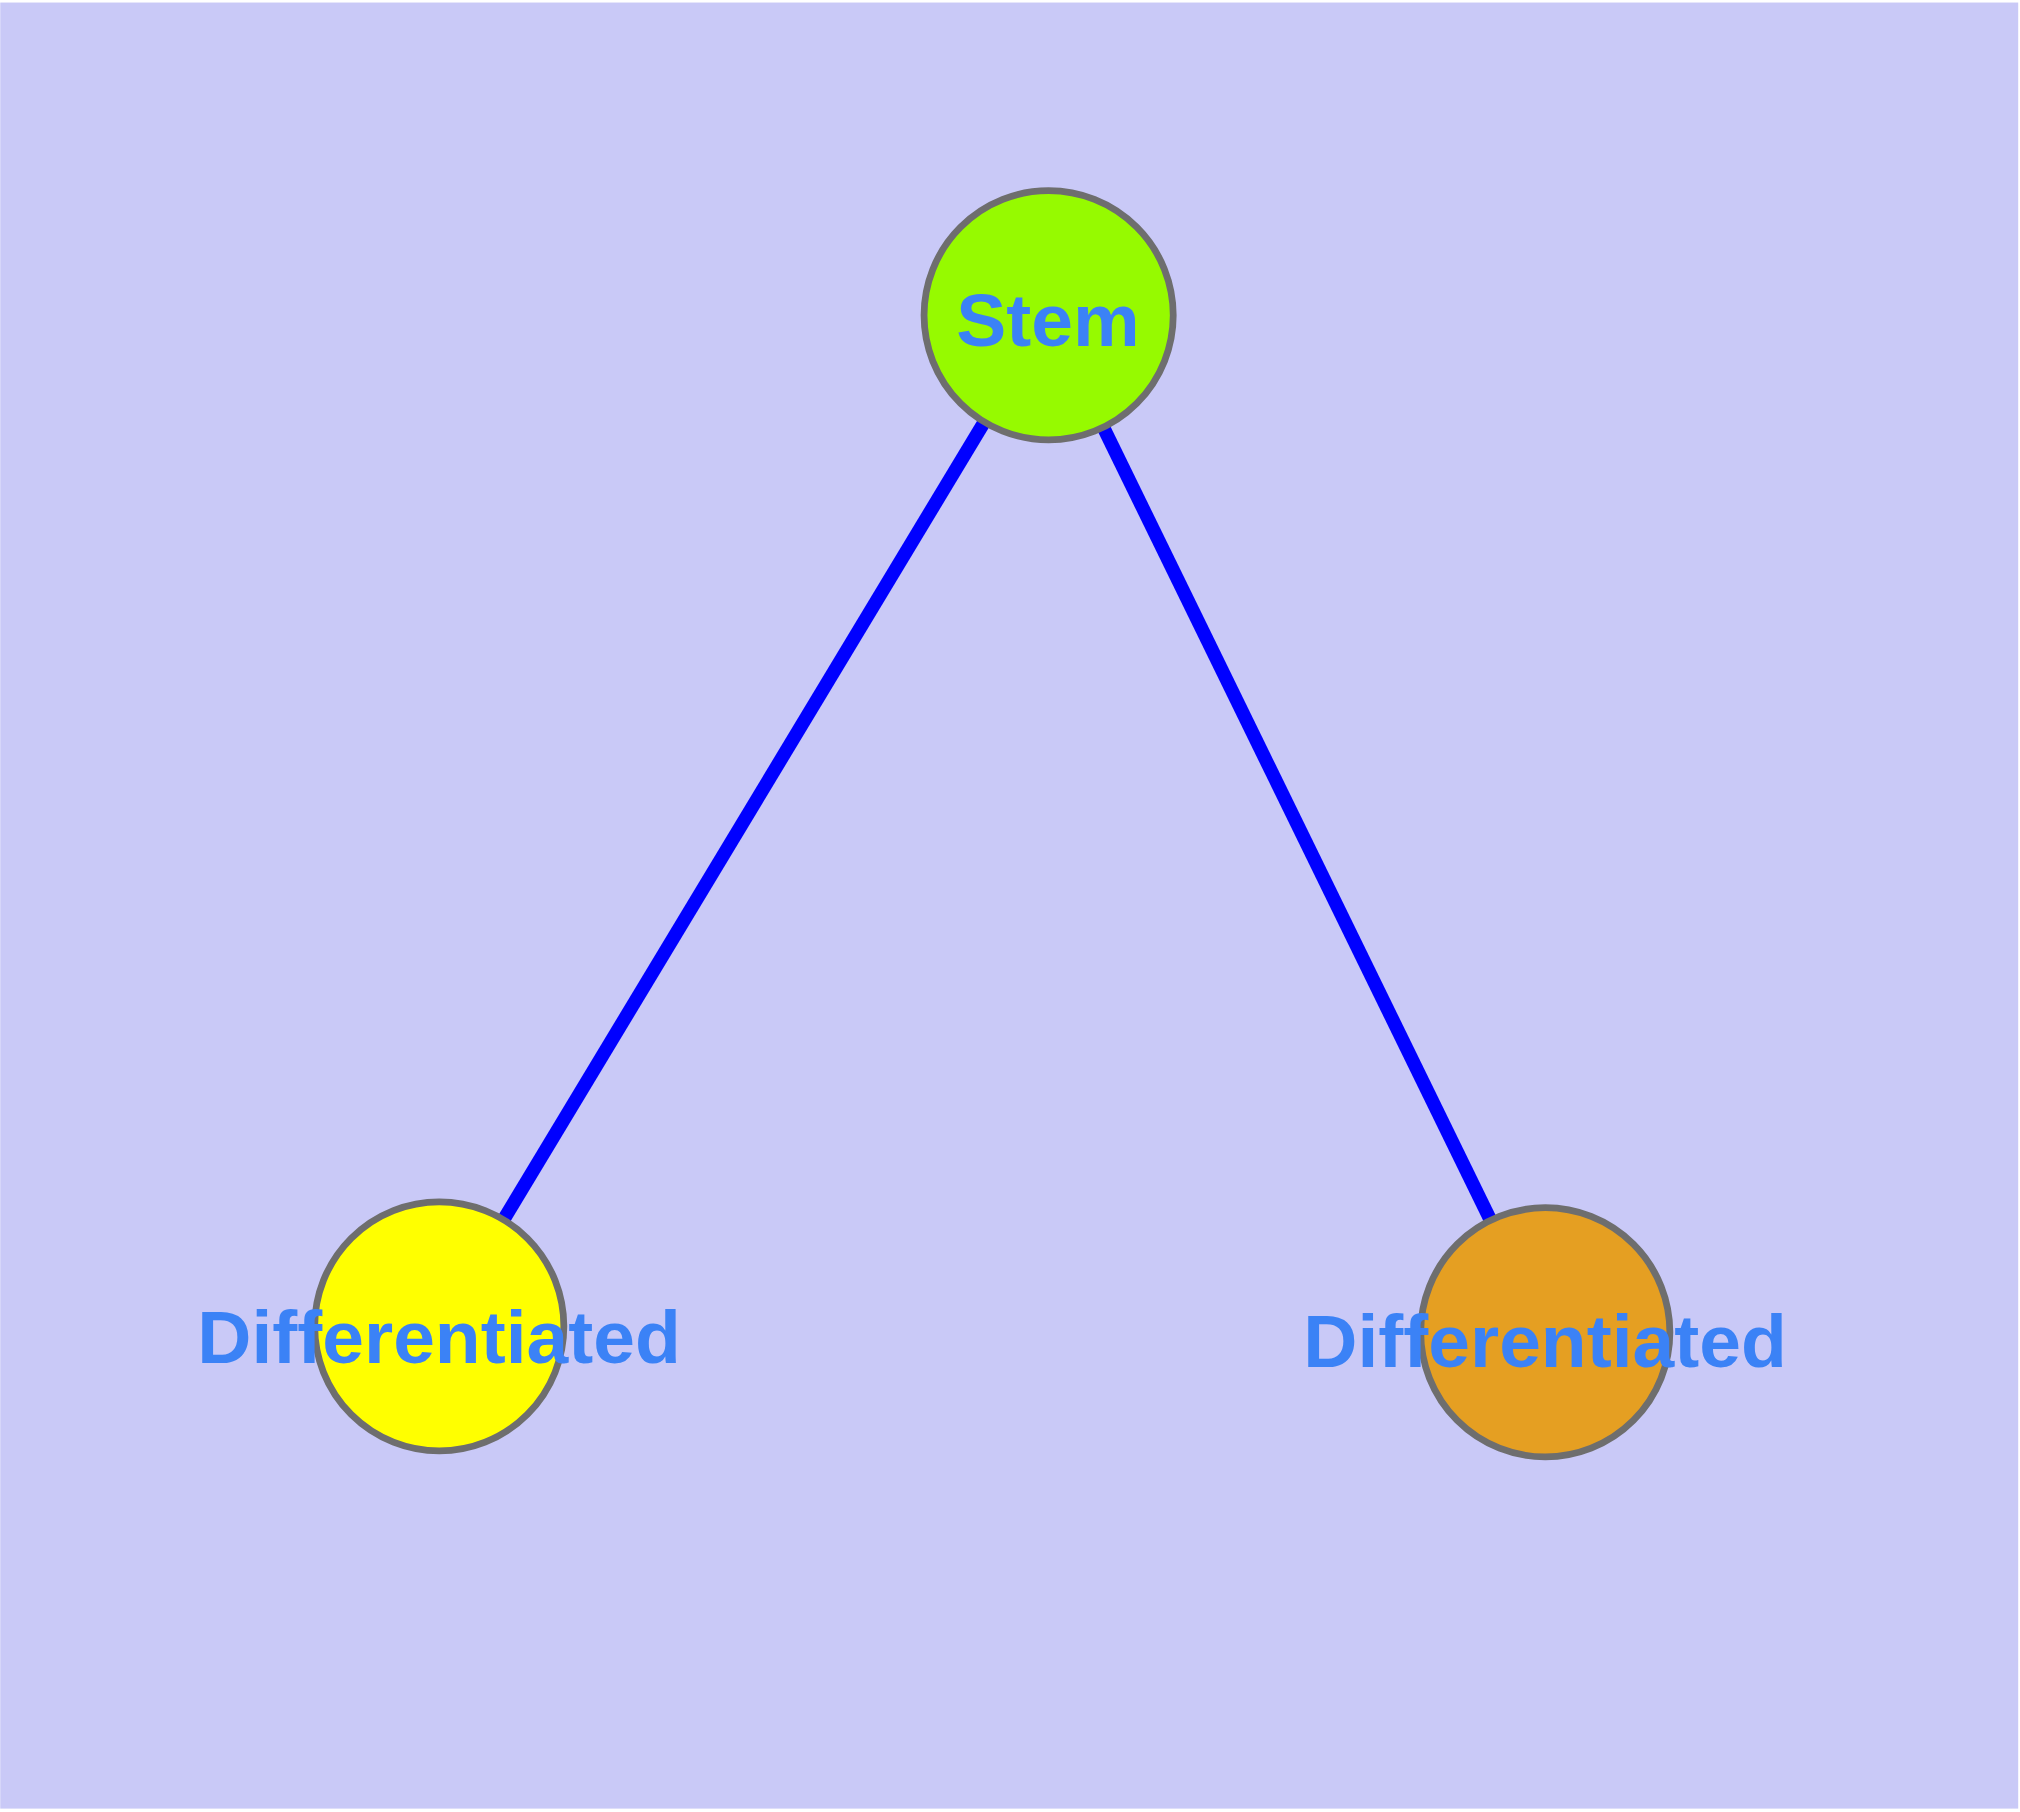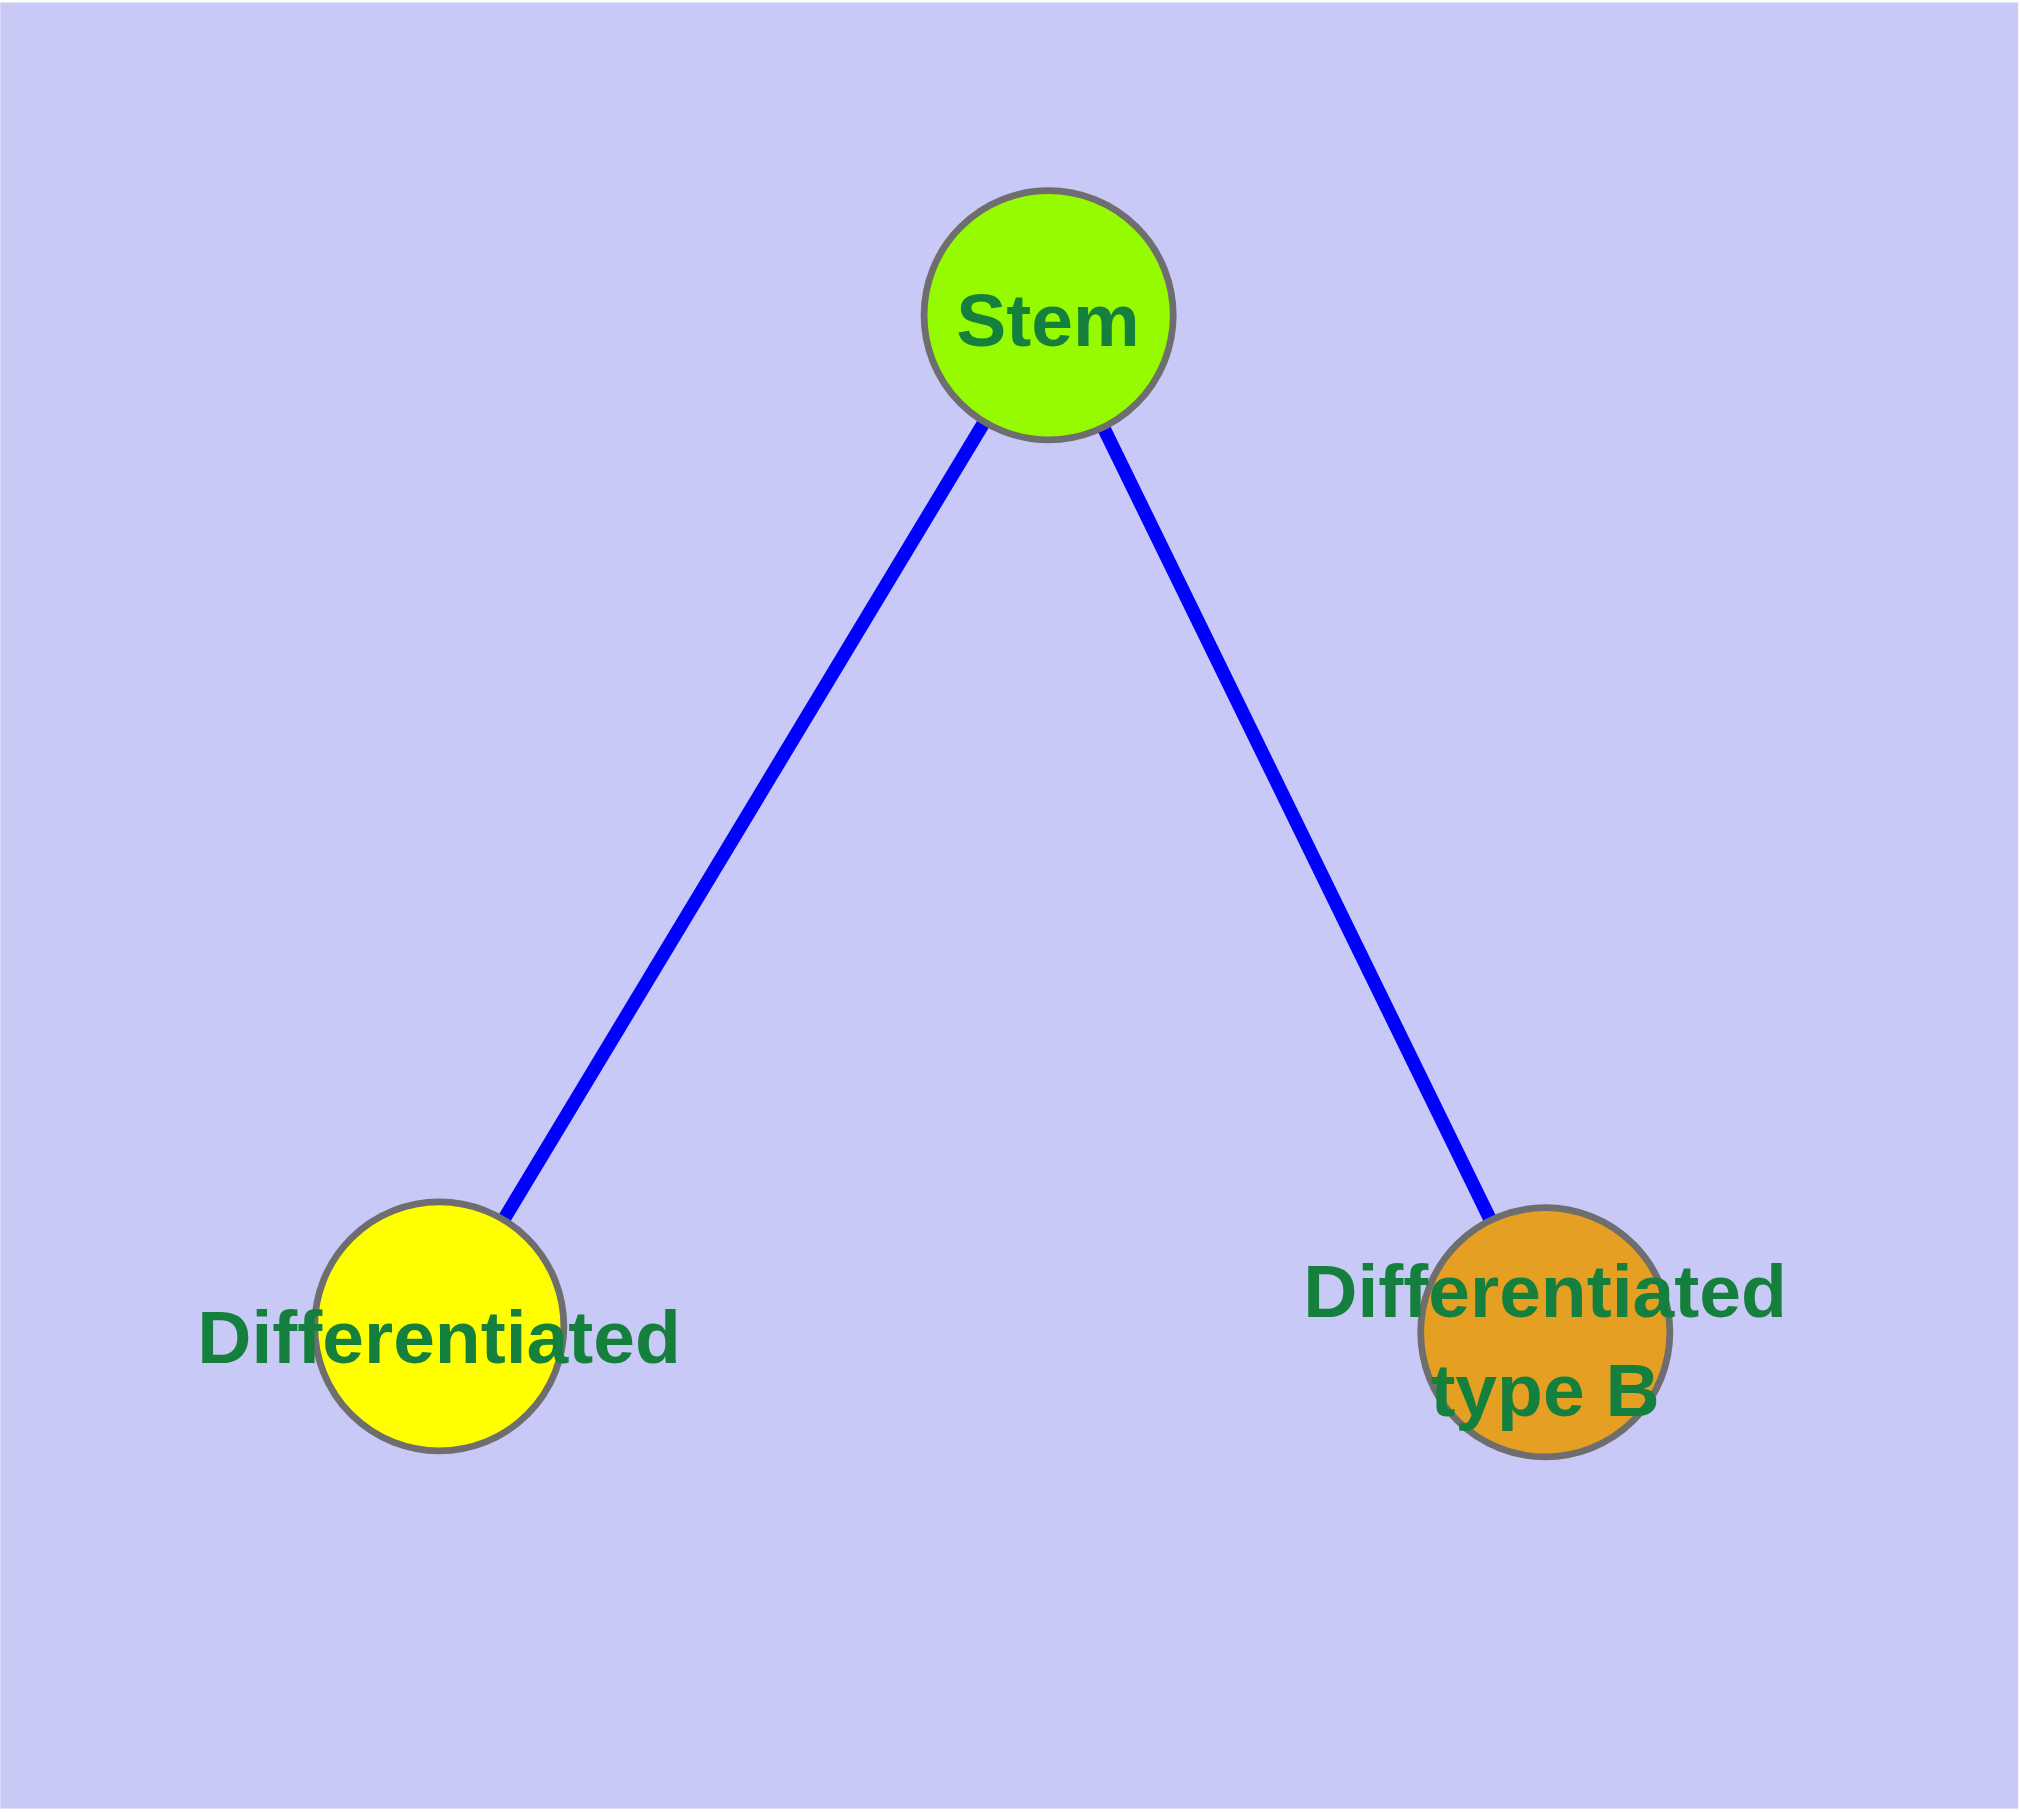--- a/index.html
+++ b/index.html
@@ -20,21 +20,21 @@
     left: 0;
     top: 0;
     display: block;
   }
   .node-label {
     position: absolute;
     transform: translate(-50%, -50%);
     font-weight: bold;
     font-size: 75px;
     line-height: 99px;
-    color: #15803d;
+    color: #3b82f6;
     text-align: center;
     white-space: nowrap;
     letter-spacing: 0;
   }
 </style>
 </head>
 <body>
 
 <div class="canvas">
 
@@ -55,17 +55,16 @@
   <div class="node-label" style="left:1048px; top:320px;">
     <span>Stem</span>
   </div>
 
   <div class="node-label" style="left:439px; top:1337px;">
     <div>Differentiated</div>
   </div>
 
   <div class="node-label" style="left:1545px; top:1341px;">
     <div>Differentiated</div>
-    <div>type B</div>
   </div>
 
 </div>
 
 
 </body></html>

